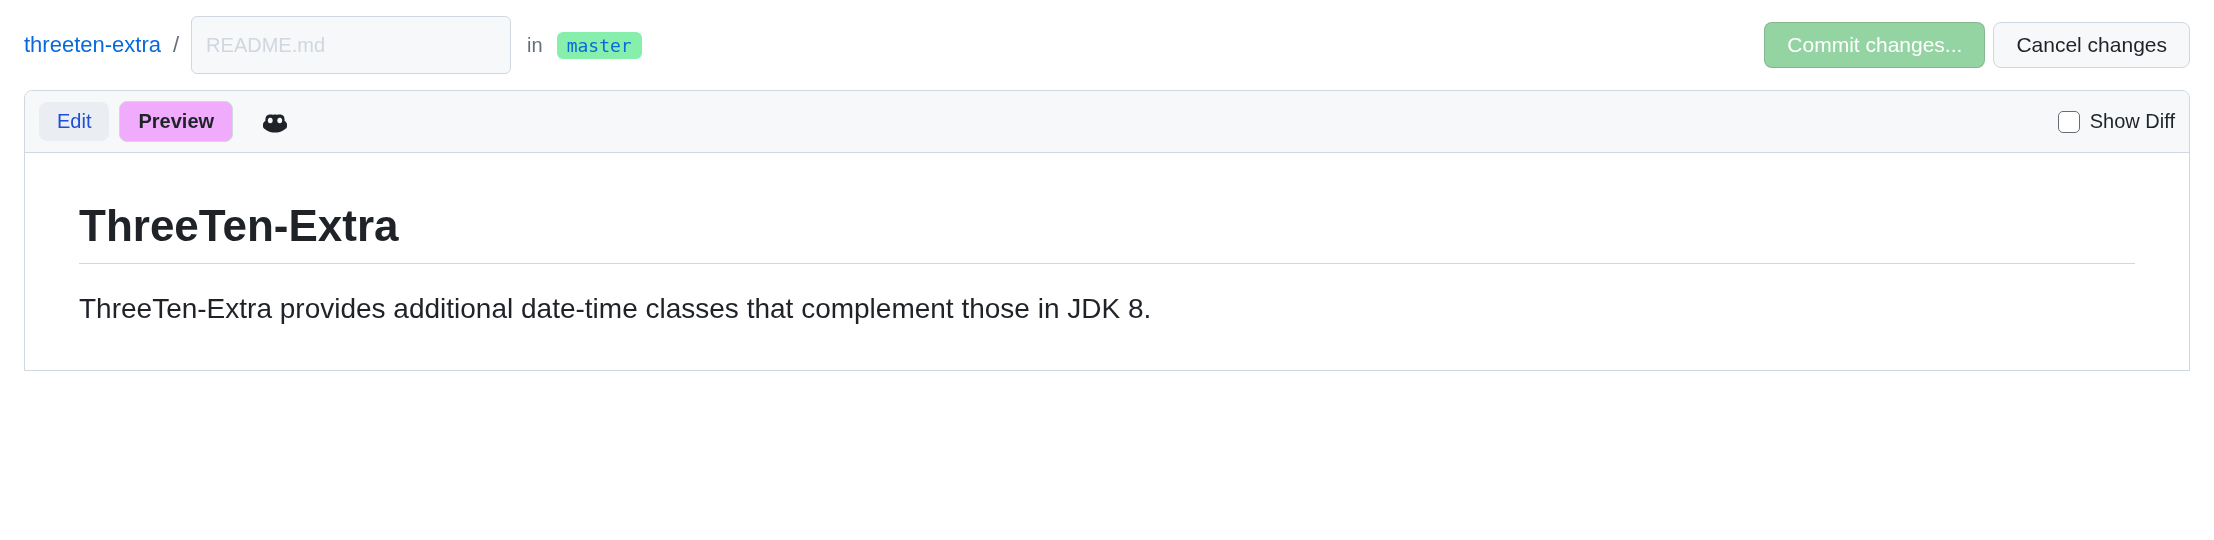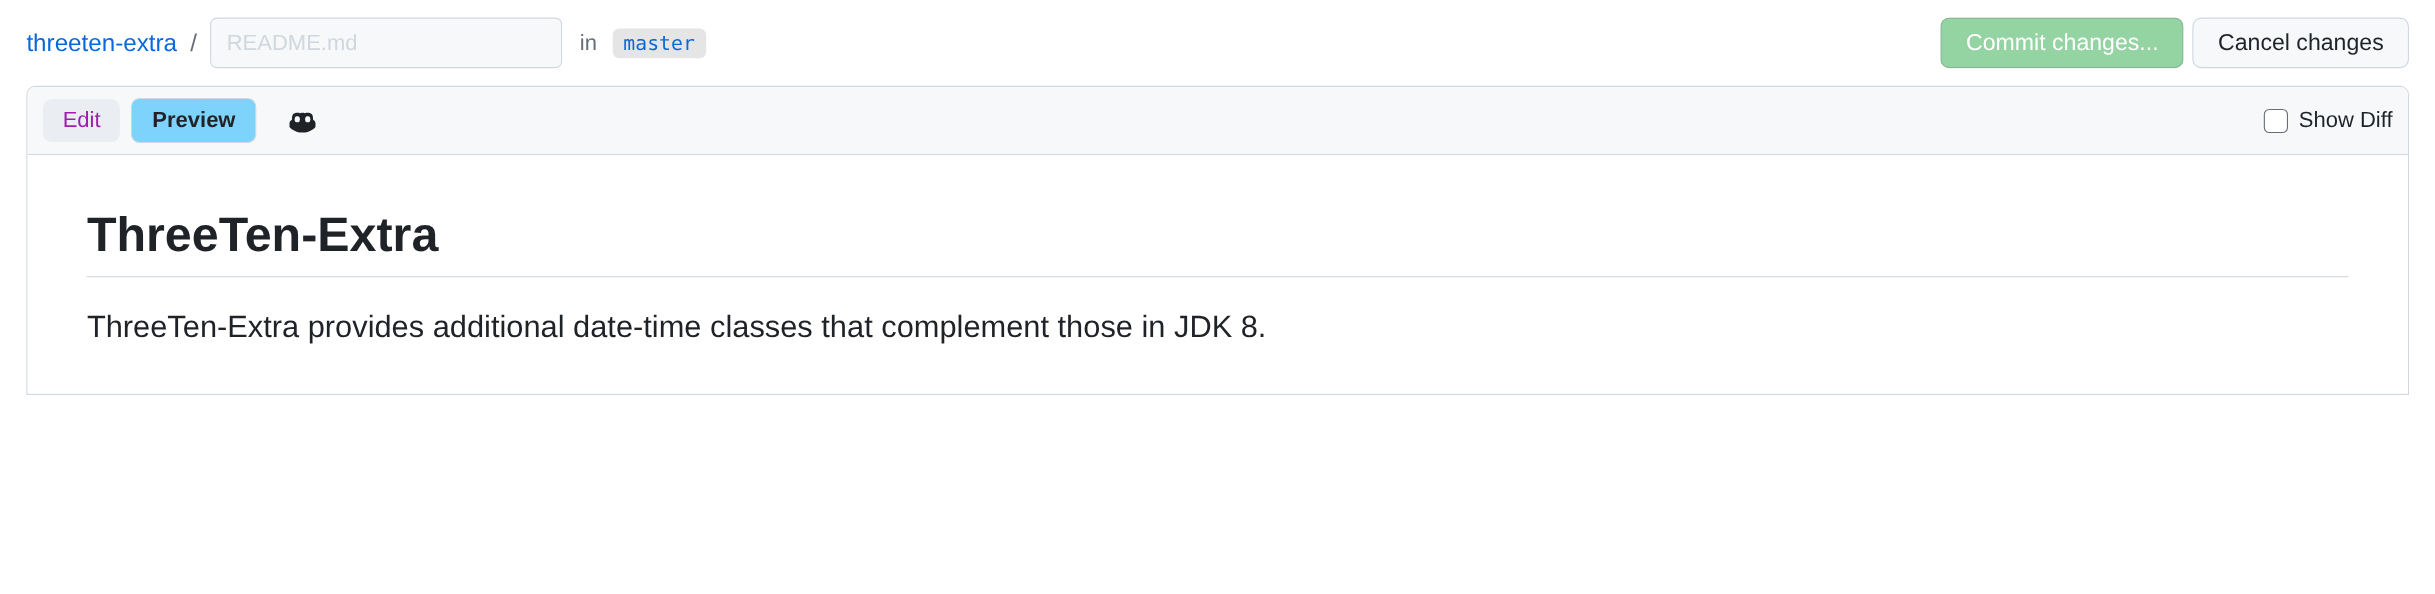--- a/index.html
+++ b/index.html
@@ -31,32 +31,32 @@
       margin: 0 4px;
     }
     .filename-input {
       background: #f6f8fa;
       border: 1px solid #d0d7de;
       border-radius: 6px;
       padding: 8px 14px;
       font-size: 20px;
       color: #1f2328;
       min-width: 320px;
-      height: 46px;
+      height: 58px;
     }
     .filename-input::placeholder {
       color: #d0d7de;
     }
     .in-text {
       color: #656d76;
       font-size: 20px;
       margin-left: 8px;
     }
     .branch-badge {
-      background: #e5e5e5;
+      background: #86efac;
       color: #0969da;
       font-family: ui-monospace, SFMono-Regular, "SF Mono", Menlo, Consolas, monospace;
       font-size: 18px;
       padding: 3px 10px;
       border-radius: 6px;
       margin-left: 6px;
     }
     .spacer {
       flex: 1;
     }
@@ -89,27 +89,27 @@
       align-items: center;
       background: #f6f8fa;
       border-bottom: 1px solid #d0d7de;
       padding: 10px 14px;
       gap: 10px;
     }
     .tab {
       padding: 8px 18px;
       font-size: 20px;
       font-weight: 400;
-      color: #a21caf;
+      color: #1d4ed8;
       border-radius: 8px;
       cursor: pointer;
       background: #eaeef2;
     }
     .tab.active {
-      background: #7dd3fc;
+      background: #f0abfc;
       border: 1px solid #d0d7de;
       color: #1f2328;
       font-weight: 600;
     }
     .copilot-wrap {
       display: flex;
       align-items: center;
       gap: 8px;
       margin-left: 20px;
       color: #1f2328;

